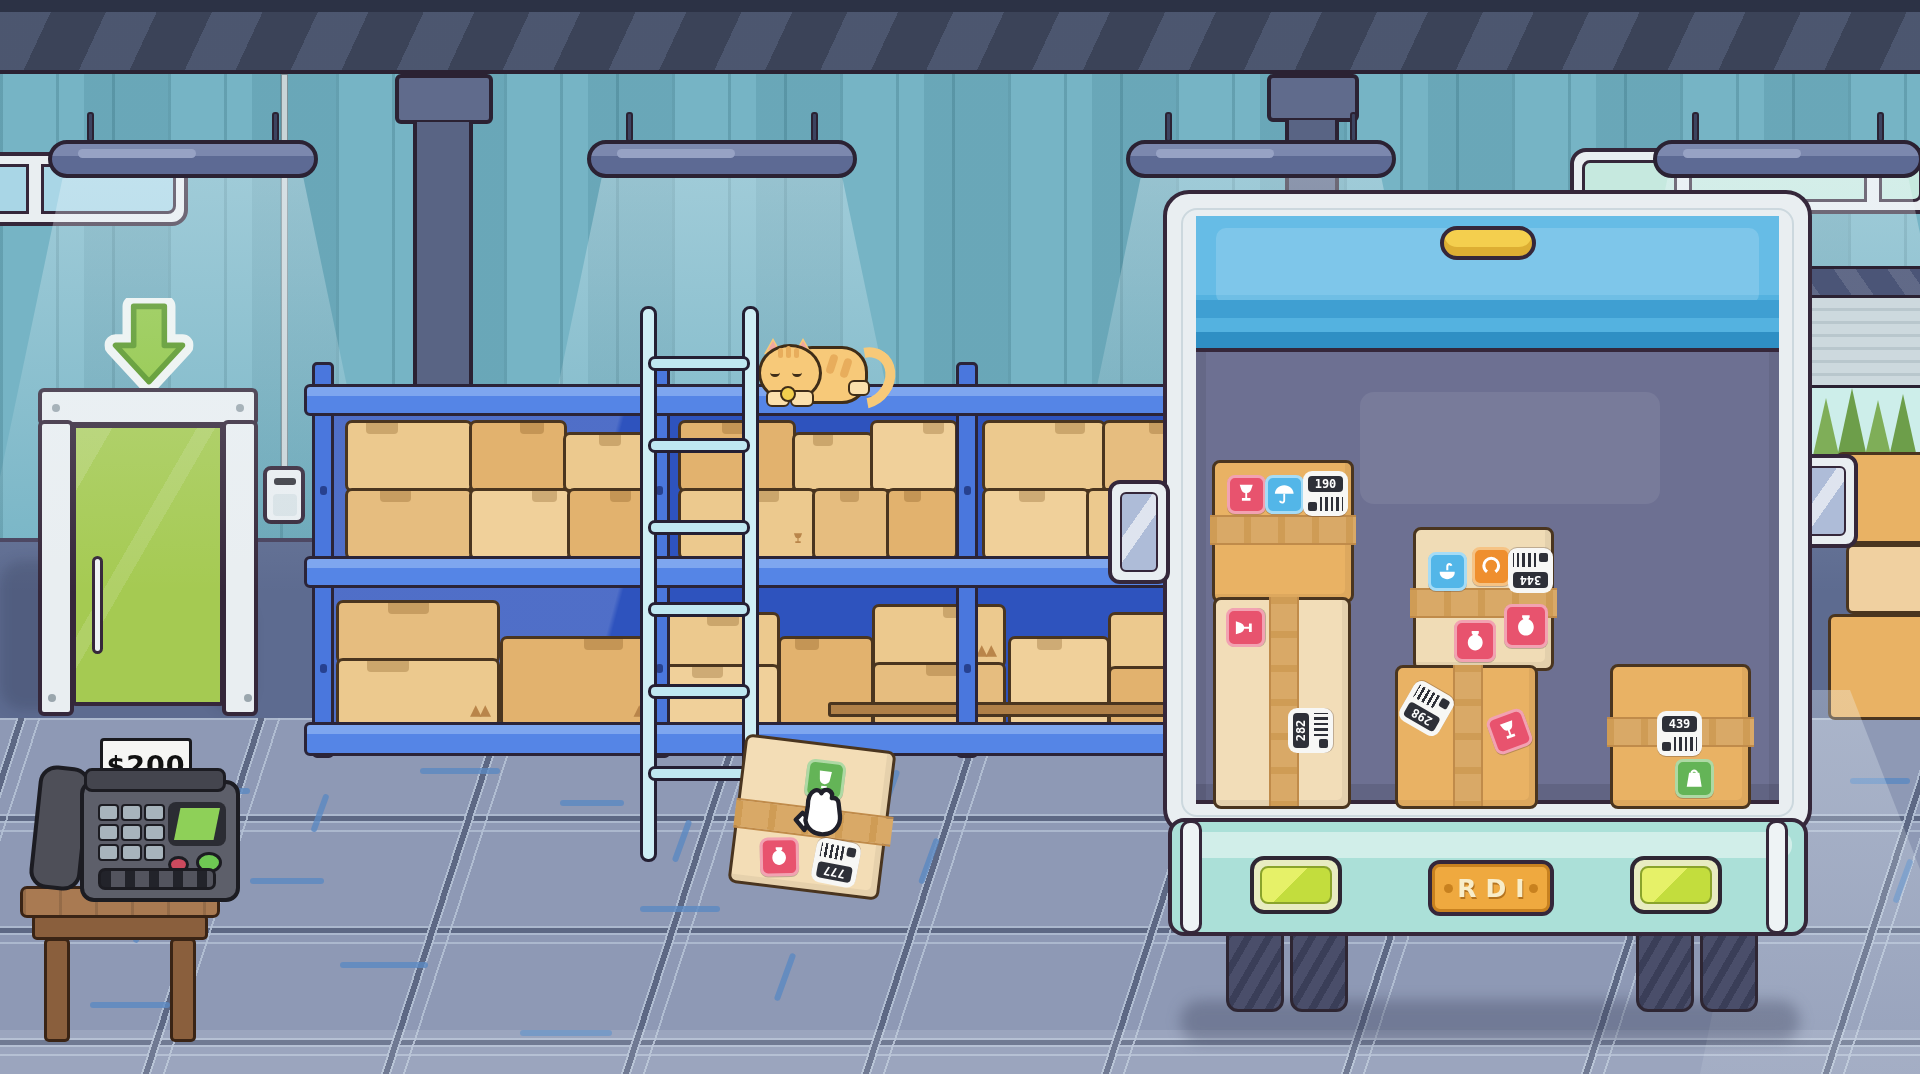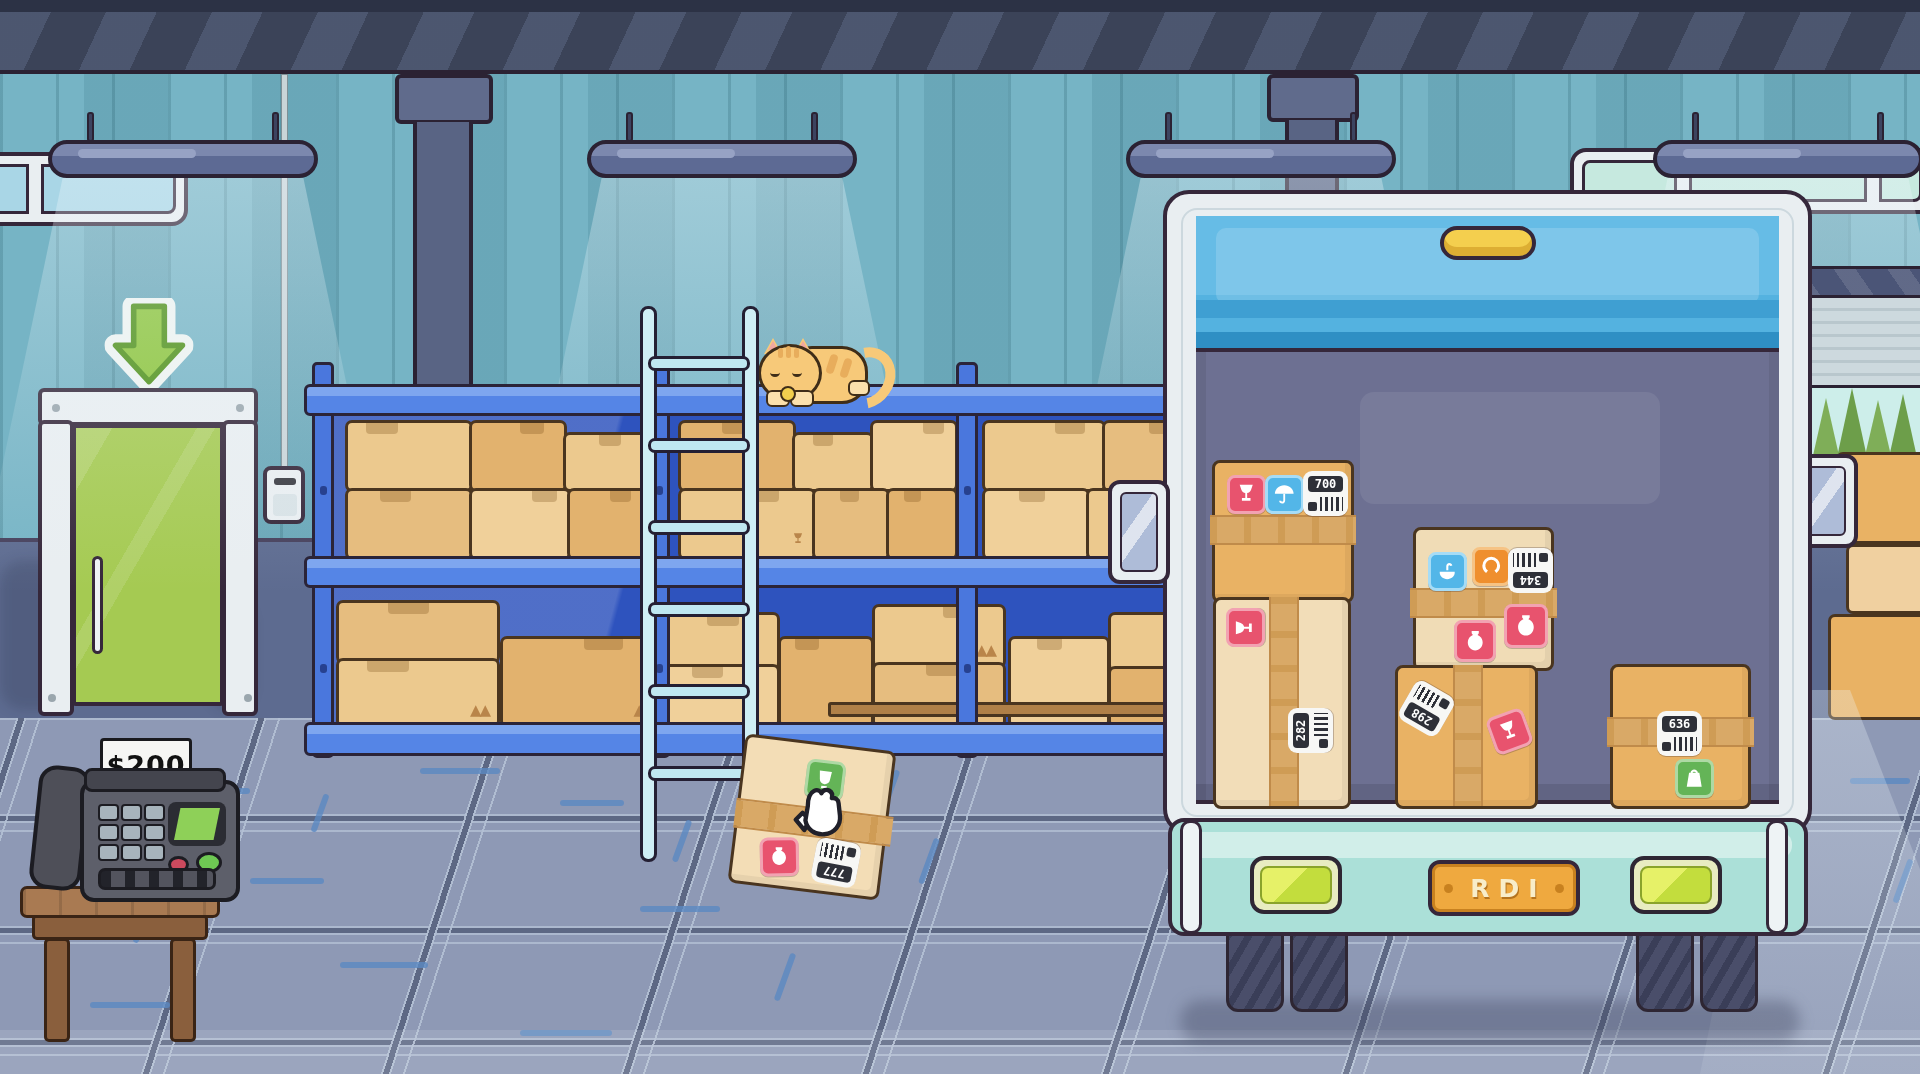--- a/index.html
+++ b/index.html
@@ -549,21 +549,21 @@
           <svg>
             <use href="#ic-fragile"></use>
           </svg>
         </div>
       <div class="stk blue" style="left:50px;top:12px">
           <svg>
             <use href="#ic-umbrella"></use>
           </svg>
         </div>
       <div class="lbl" style="left:88px;top:8px">
-        <span class="lbl-num">700</span>
+        <span class="lbl-num">190</span>
         <span class="lbl-bot">
             <span class="lbl-sq"></span>
             <span class="lbl-bars"></span>
           </span>
       </div>
     </div>
 
     <div class="cargo" style="left:1213px;top:597px;width:132px;height:206px;background:#f2ddb8">
       <div class="tape-v" style="left:53px;top:-3px;height:209px"></div>
       <div class="stk red" style="left:10px;top:8px;transform:rotate(-90deg)">
@@ -623,21 +623,21 @@
       <div class="stk red" style="left:92px;top:44px;transform:rotate(-20deg)">
           <svg>
             <use href="#ic-fragile"></use>
           </svg>
         </div>
     </div>
 
     <div class="cargo" style="left:1610px;top:664px;width:135px;height:139px;background:#e9b264">
       <div class="tape-h" style="left:-6px;top:50px;width:147px"></div>
       <div class="lbl" style="left:44px;top:44px">
-        <span class="lbl-num">636</span>
+        <span class="lbl-num">439</span>
         <span class="lbl-bot">
             <span class="lbl-sq"></span>
             <span class="lbl-bars"></span>
           </span>
       </div>
       <div class="stk green" style="left:62px;top:92px">
           <svg>
             <use href="#ic-weight"></use>
           </svg>
         </div>
@@ -651,20 +651,20 @@
         <div class="hl"></div>
       </div>
     <div class="abs post" style="left:1180px;top:820px;width:22px;height:114px"></div>
     <div class="abs post" style="left:1766px;top:820px;width:22px;height:114px"></div>
     <div class="abs taillight" style="left:1250px;top:856px;width:92px;height:58px">
         <i></i>
       </div>
     <div class="abs taillight" style="left:1630px;top:856px;width:92px;height:58px">
         <i></i>
       </div>
-    <div class="abs plate" style="left:1428px;top:860px;width:152px;height:56px">
+    <div class="abs plate" style="left:1428px;top:860px;width:126px;height:56px">
       <span>RDI</span>
       <span class="dot" style="left:12px"></span>
         <span class="dot" style="right:12px"></span>
     </div>
   </div>
 
 </div>
 
 </body></html>

